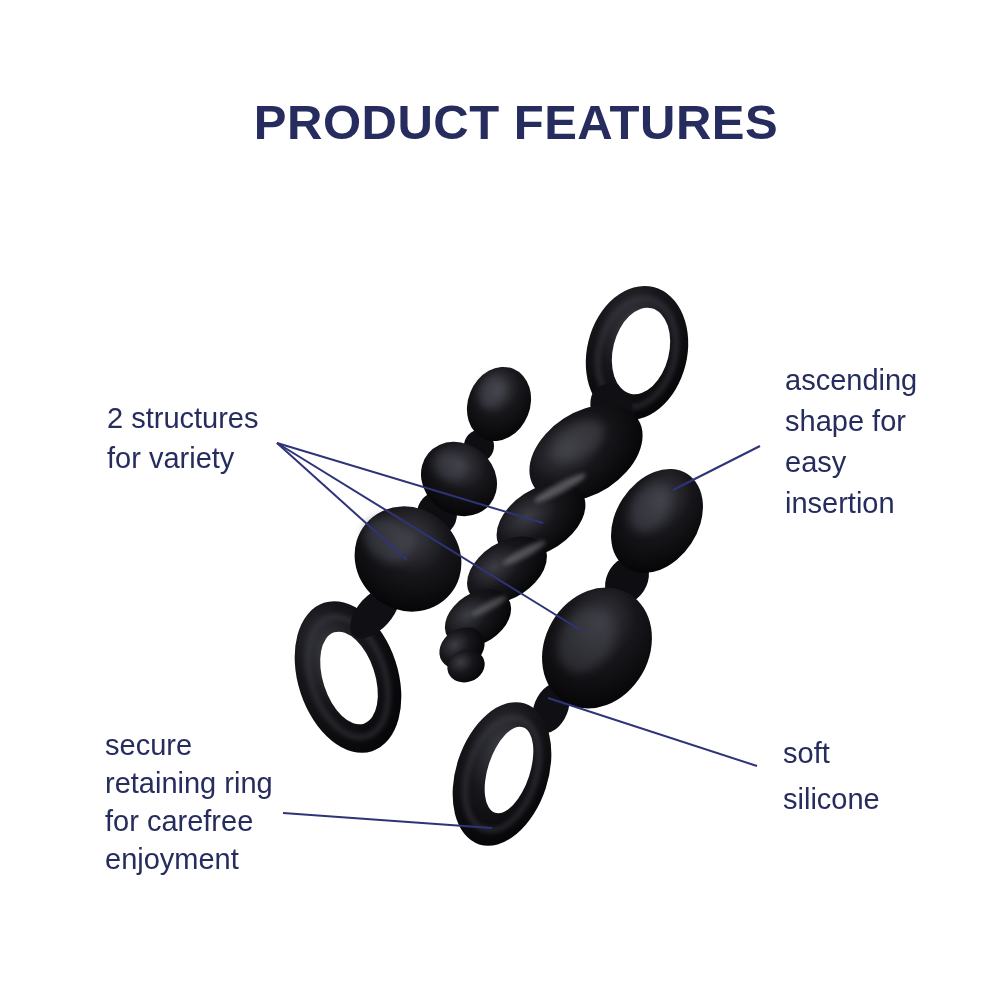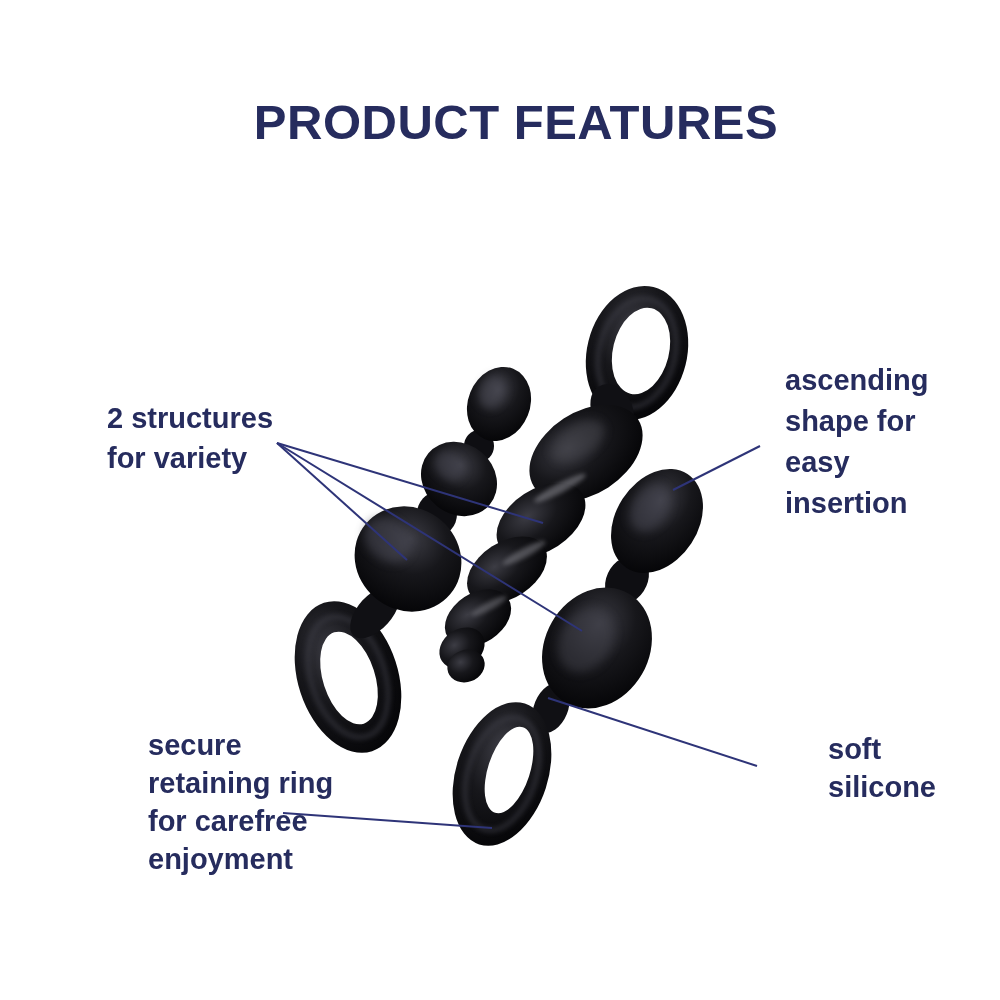--- a/index.html
+++ b/index.html
@@ -23,28 +23,28 @@
     text-align:center;
     font-size:49px;
     font-weight:800;
     letter-spacing:0.5px;
     color:var(--text-navy);
   }
   .callout{
     position:absolute;
     font-size:29px;
     line-height:40px;
-    font-weight:700;
+    font-weight:400;
     color:var(--text-navy);
     white-space:pre-line;
   }
   #lbl-structures{left:107px;top:398px;}
   #lbl-ascending{left:785px;top:360px;line-height:41px;}
-  #lbl-retaining{left:105px;top:726px;line-height:38px;margin-left:43px;}
-  #lbl-soft{left:828px;top:730px;line-height:38px;}
+  #lbl-retaining{left:105px;top:726px;line-height:38px;}
+  #lbl-soft{left:783px;top:730px;line-height:46px;}
   .scene{
     position:absolute;
     left:0;top:0;width:1000px;height:1000px;
   }
 </style>
 </head>
 <body>
 
 <main>
 

